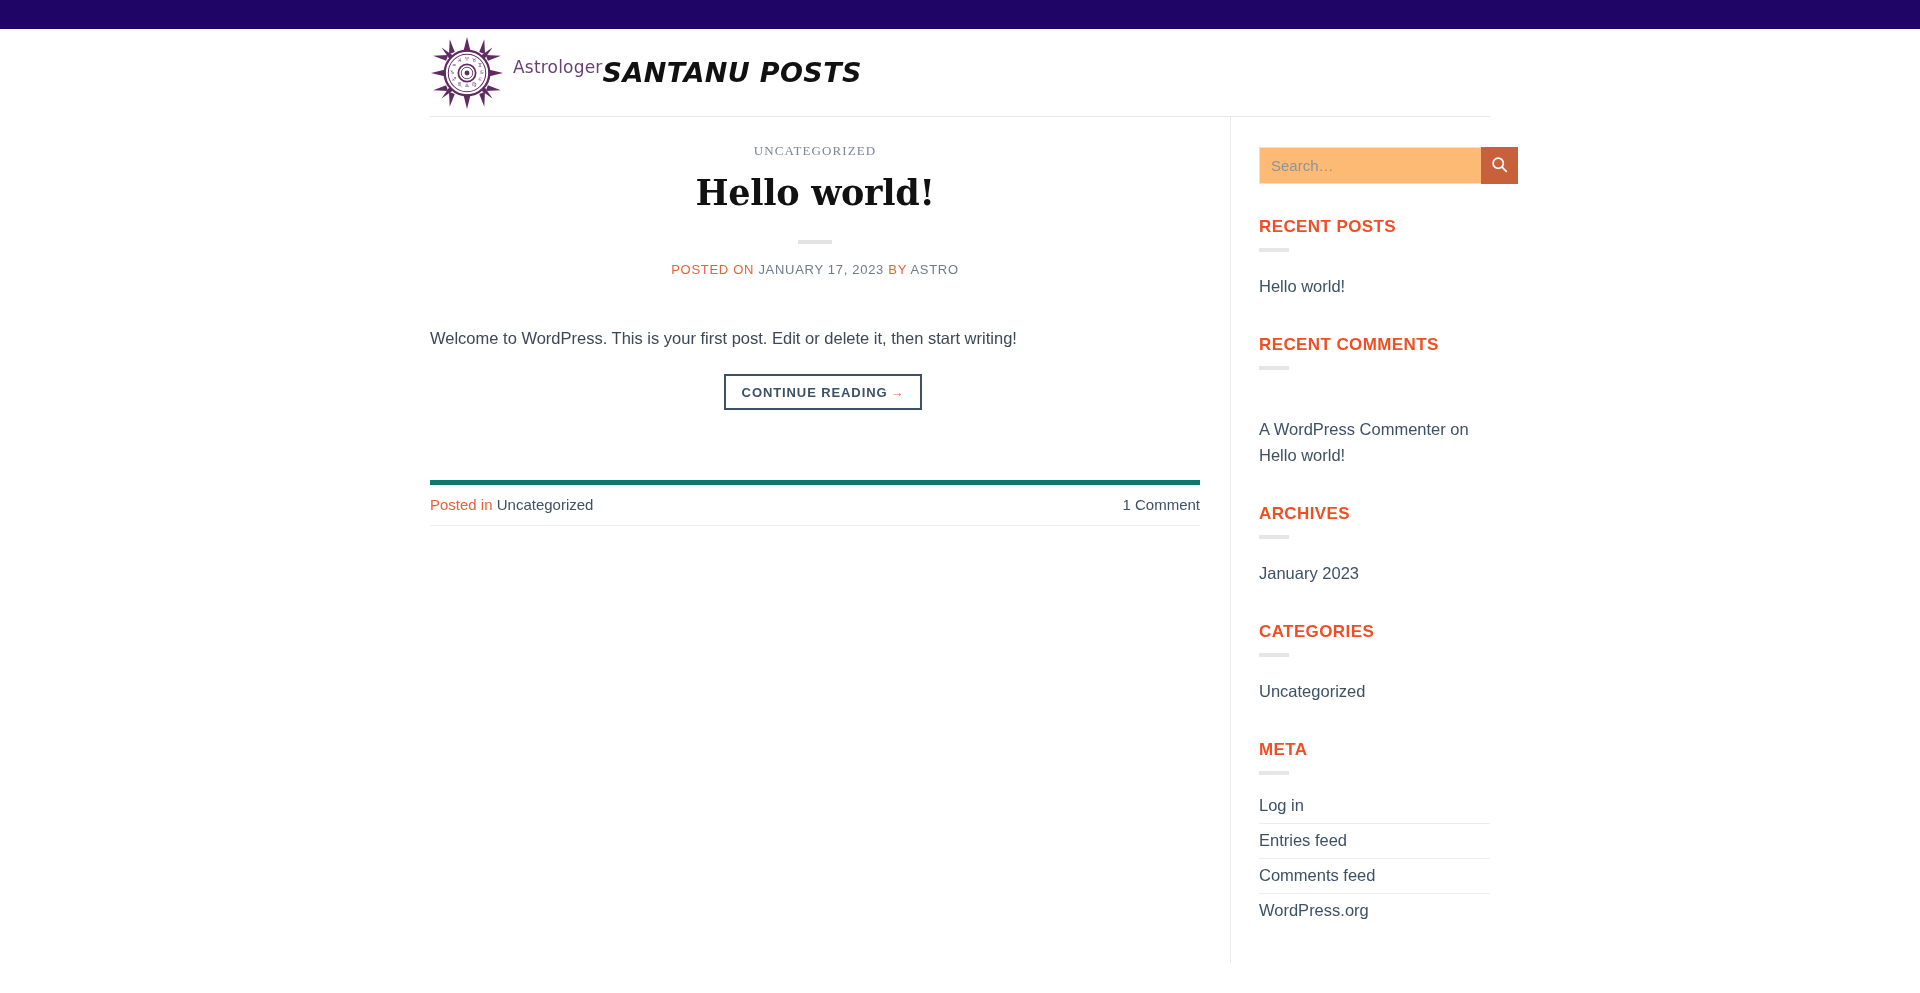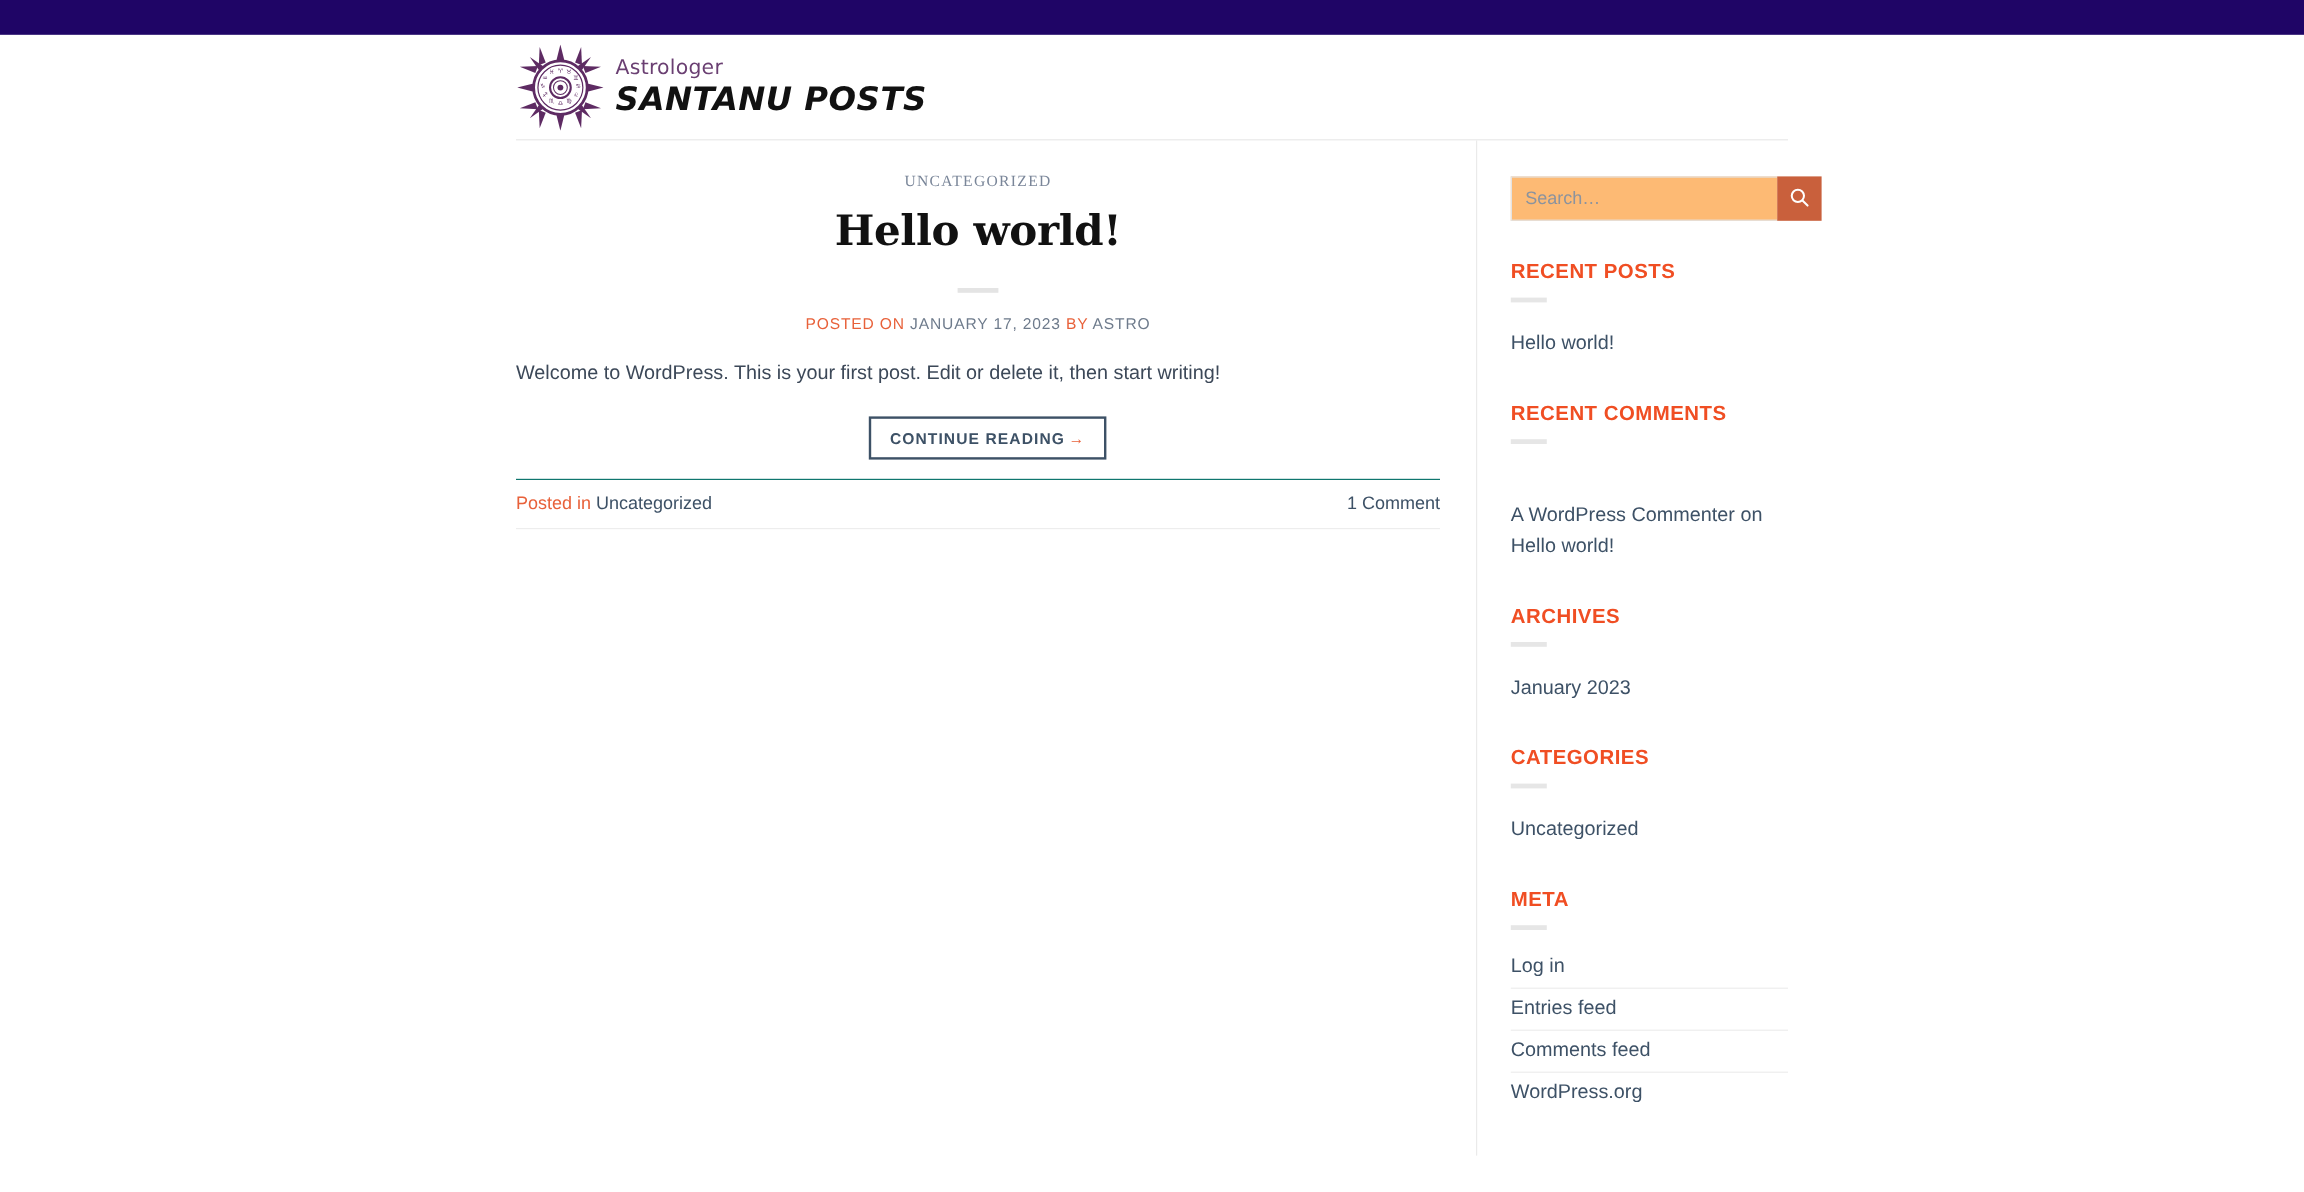--- a/index.html
+++ b/index.html
@@ -42,21 +42,21 @@
     text-decoration: none;
   }
   .logo-mark {
     width: 72px;
     height: 72px;
     flex: 0 0 72px;
     display: block;
   }
   .brand-text {
     display: flex;
-    flex-direction: column;
+    flex-direction: row;
     justify-content: center;
     line-height: 1;
   }
   .brand-sub {
     font-family: "DejaVu Sans", sans-serif;
     font-size: 17px;
     color: #6a3f72;
     letter-spacing: .2px;
     margin-bottom: 4px;
   }
@@ -122,21 +122,21 @@
     text-align: center;
     margin-top: 18px;
     font-size: 13px;
     letter-spacing: .7px;
     color: #6e7b8c;
     text-transform: uppercase;
   }
   .post-meta .accent { color: #e8613a; }
 
   .post-body {
-    margin-top: 20px;
+    margin-top: 47px;
     font-size: 16.5px;
     line-height: 1.7;
     color: #3c4858;
   }
 
   .read-more-wrap {
     text-align: center;
     margin-top: 22px;
   }
   .read-more {
@@ -148,22 +148,22 @@
     font-weight: 600;
     padding: 9px 16px 8px 16px;
     text-decoration: none;
     background: #fff;
     cursor: pointer;
     margin-left: 16px;
   }
   .read-more .arrow { color: #e8613a; margin-left: 3px; }
 
   .post-footer {
-    margin-top: 16px;
-    border-top: 1px solid #0f766e;
+    margin-top: 70px;
+    border-top: 5px solid #0f766e;
     border-bottom: 1px solid #ededed;
     padding: 11px 0 12px 0;
     display: flex;
     justify-content: space-between;
     align-items: baseline;
     font-size: 15px;
     color: #3d5166;
   }
   .posted-in-label { color: #e8613a; }
   .posted-in-value { color: #3d5166; }

